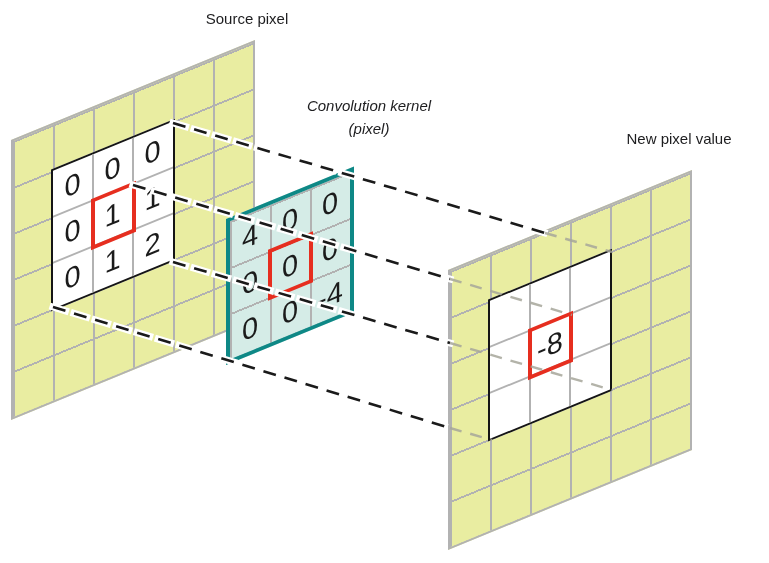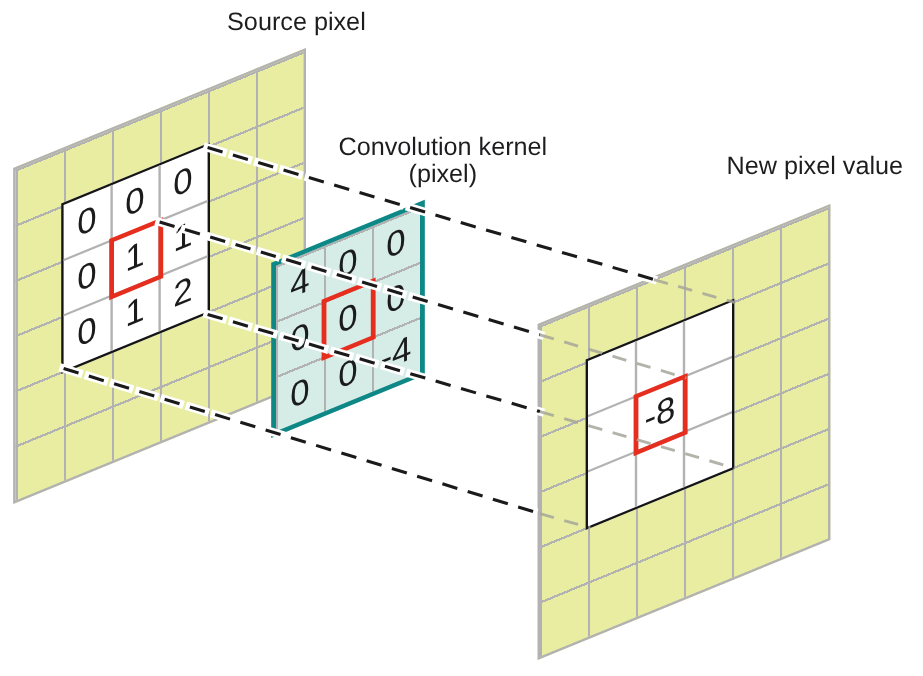--- a/index.html
+++ b/index.html
@@ -41,23 +41,23 @@
   .resultdigit{position:absolute;left:80px;top:92px;width:40px;height:46px;display:flex;
           align-items:center;justify-content:center;font-size:29px;color:#1b1b1b;}
 
   
   svg.lines{position:absolute;left:0;top:0;pointer-events:none;}
   .case{stroke:#ffffff;stroke-width:7;stroke-dasharray:13 9;stroke-linecap:square;fill:none;}
   .dash{stroke:#1a1a1a;stroke-width:2.6;stroke-dasharray:13 9;fill:none;}
   .faint{stroke:#a6a69a;stroke-width:2.4;stroke-dasharray:12 9;fill:none;opacity:.85;}
 
   
-  .label{position:absolute;font-size:21px;text-align:center;width:200px;line-height:23px;}
+  .label{position:absolute;font-size:15px;text-align:center;width:200px;line-height:23px;}
   .label-source{left:147px;top:7px;}
-  .label-kernel{left:269px;top:111px;}
+  .label-kernel{left:269px;top:94px;font-style:italic;}
   .label-result{left:579px;top:127px;}
 </style>
 </head>
 <body>
 
 <div class="canvas">
 
   <div class="grid big source">
     <div class="window">
       <div class="vl v1"></div>

